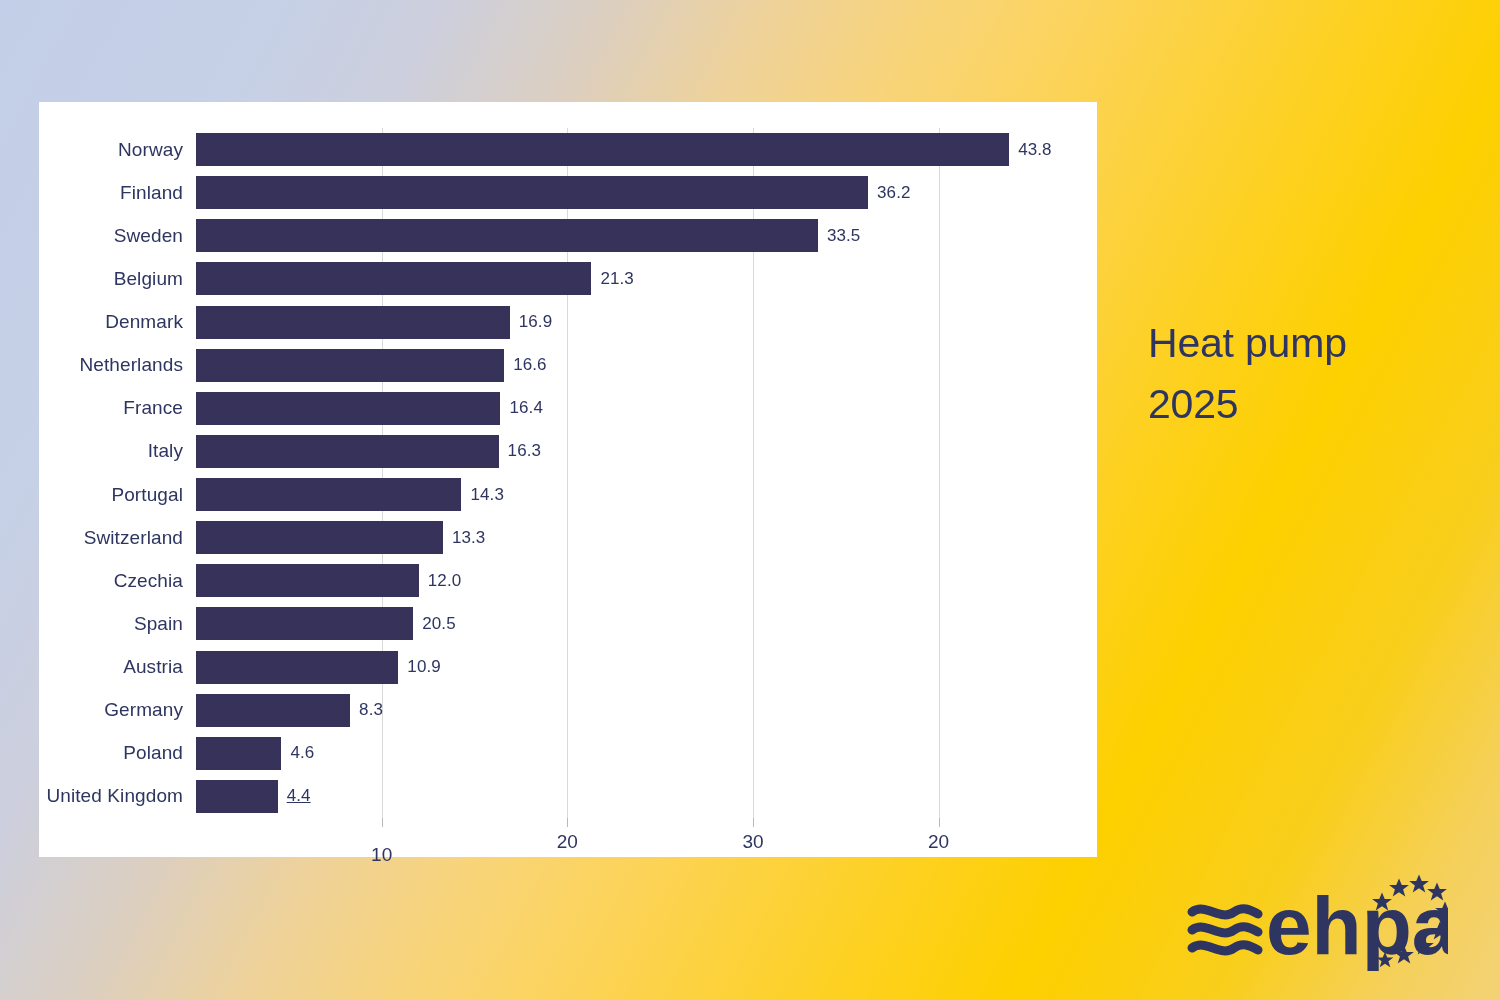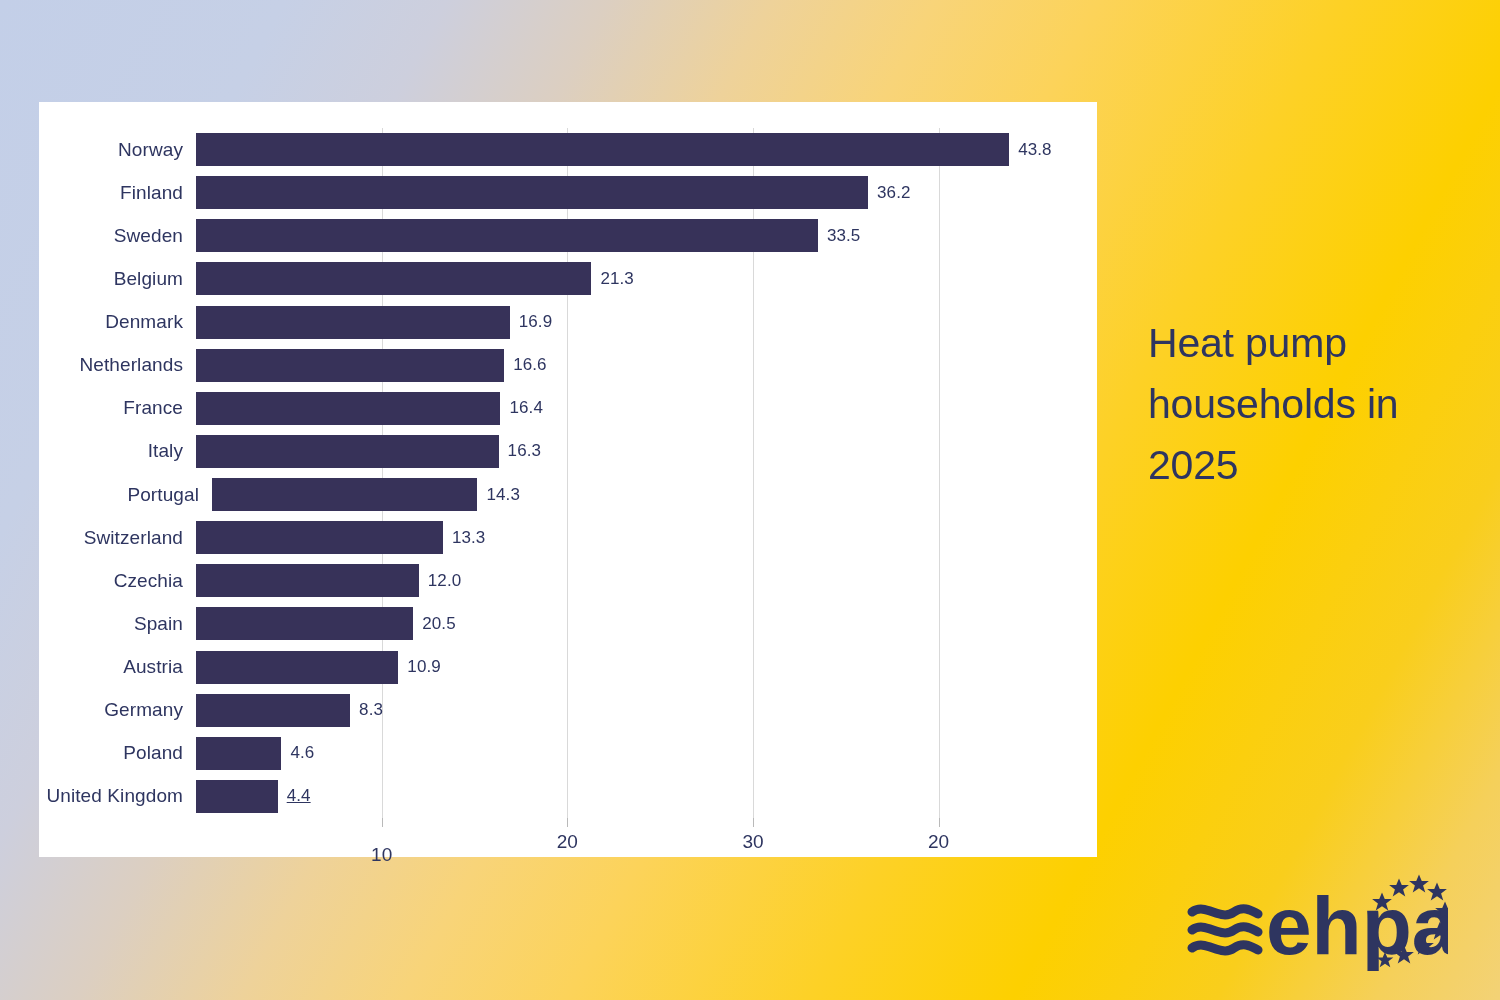--- a/index.html
+++ b/index.html
@@ -205,21 +205,21 @@
           <div class="row" style="top: 263.812px;">
             <div class="cat-label">France</div>
             <div class="bar" style="width: 304.473px; background: rgb(55, 50, 89);"></div>
             <div class="bar-value" style="left: 313.473px;">16.4</div>
           </div>
           <div class="row" style="top: 306.938px;">
             <div class="cat-label">Italy</div>
             <div class="bar" style="width: 302.616px; background: rgb(55, 50, 89);"></div>
             <div class="bar-value" style="left: 311.616px;">16.3</div>
           </div>
-          <div class="row" style="top: 350.062px; margin-left: 16px;">
+          <div class="row" style="top: 350.062px;">
             <div class="cat-label">Portugal</div>
             <div class="bar" style="width: 265.485px; background: rgb(55, 50, 89);"></div>
             <div class="bar-value" style="left: 274.485px;">14.3</div>
           </div>
           <div class="row" style="top: 393.188px;">
             <div class="cat-label">Switzerland</div>
             <div class="bar" style="width: 246.92px; background: rgb(55, 50, 89);"></div>
             <div class="bar-value" style="left: 255.92px;">13.3</div>
           </div>
           <div class="row" style="top: 436.312px;">
@@ -263,21 +263,20 @@
         <div class="tick-mark" style="left: 556.962px;"></div>
         <div class="tick-label" style="left: 556.962px;">30</div>
         <div class="tick-mark" style="left: 742.616px;"></div>
         <div class="tick-label" style="left: 742.616px;">20</div>
       </div>
 
   </div>
 
   <div id="chart-title">
     <div>Heat pump</div>
-    <div>households in</div>
     <div>2025</div>
   </div>
 
   <div id="logo">
     <svg viewBox="0 0 262 108" xmlns="http://www.w3.org/2000/svg" aria-hidden="true">
       <g fill="none" stroke="#2e3560" stroke-width="9" stroke-linecap="round">
         <path d="M6 44 C20 34, 34 54, 48 44 C58 37, 66 43, 72 46"></path>
         <path d="M6 62 C20 52, 34 72, 48 62 C58 55, 66 61, 72 64"></path>
         <path d="M6 80 C20 70, 34 90, 48 80 C58 73, 66 79, 72 82"></path>
       </g>

